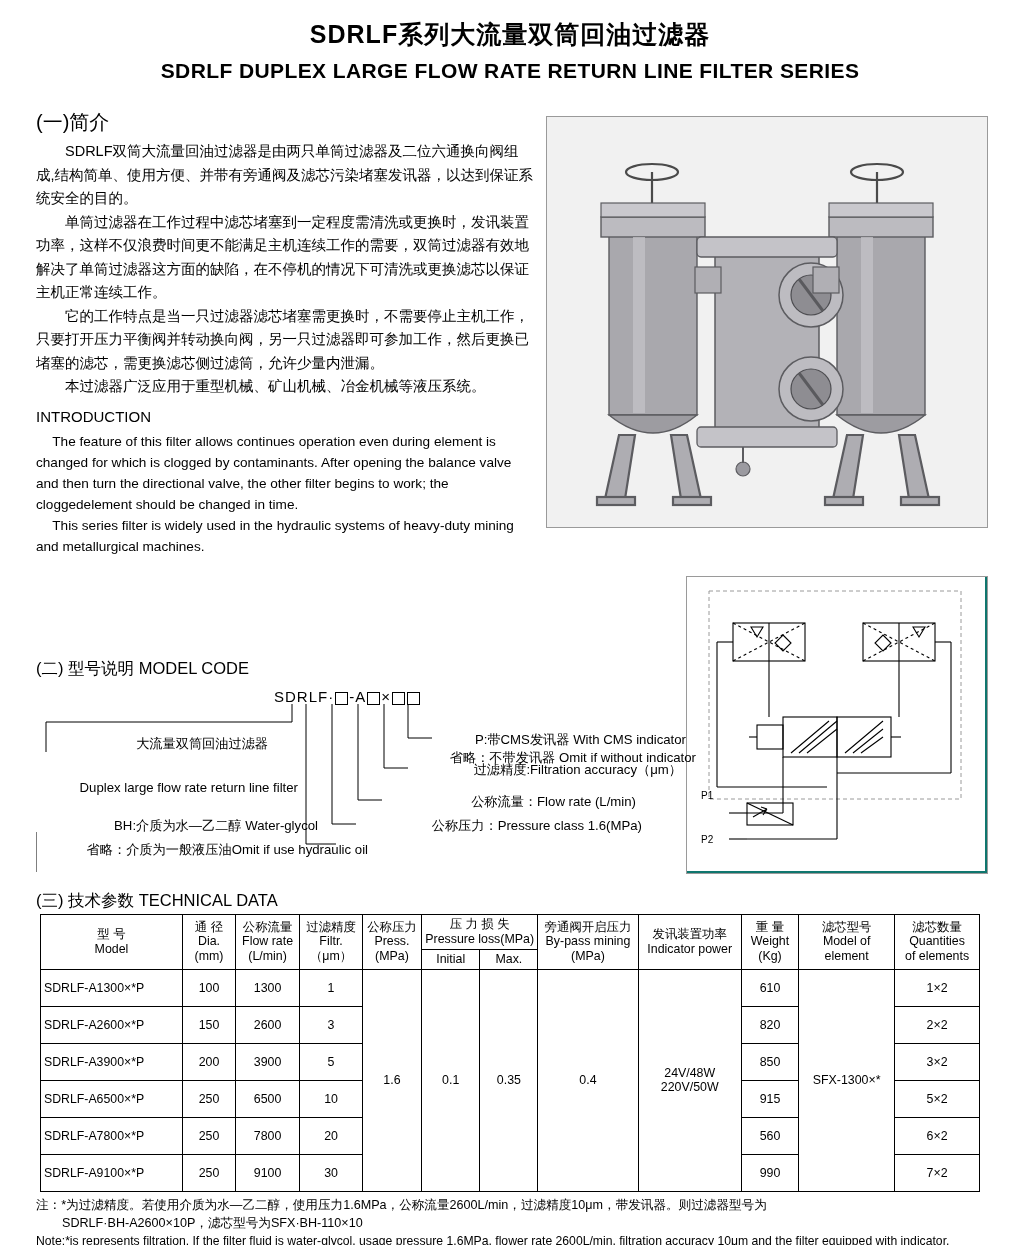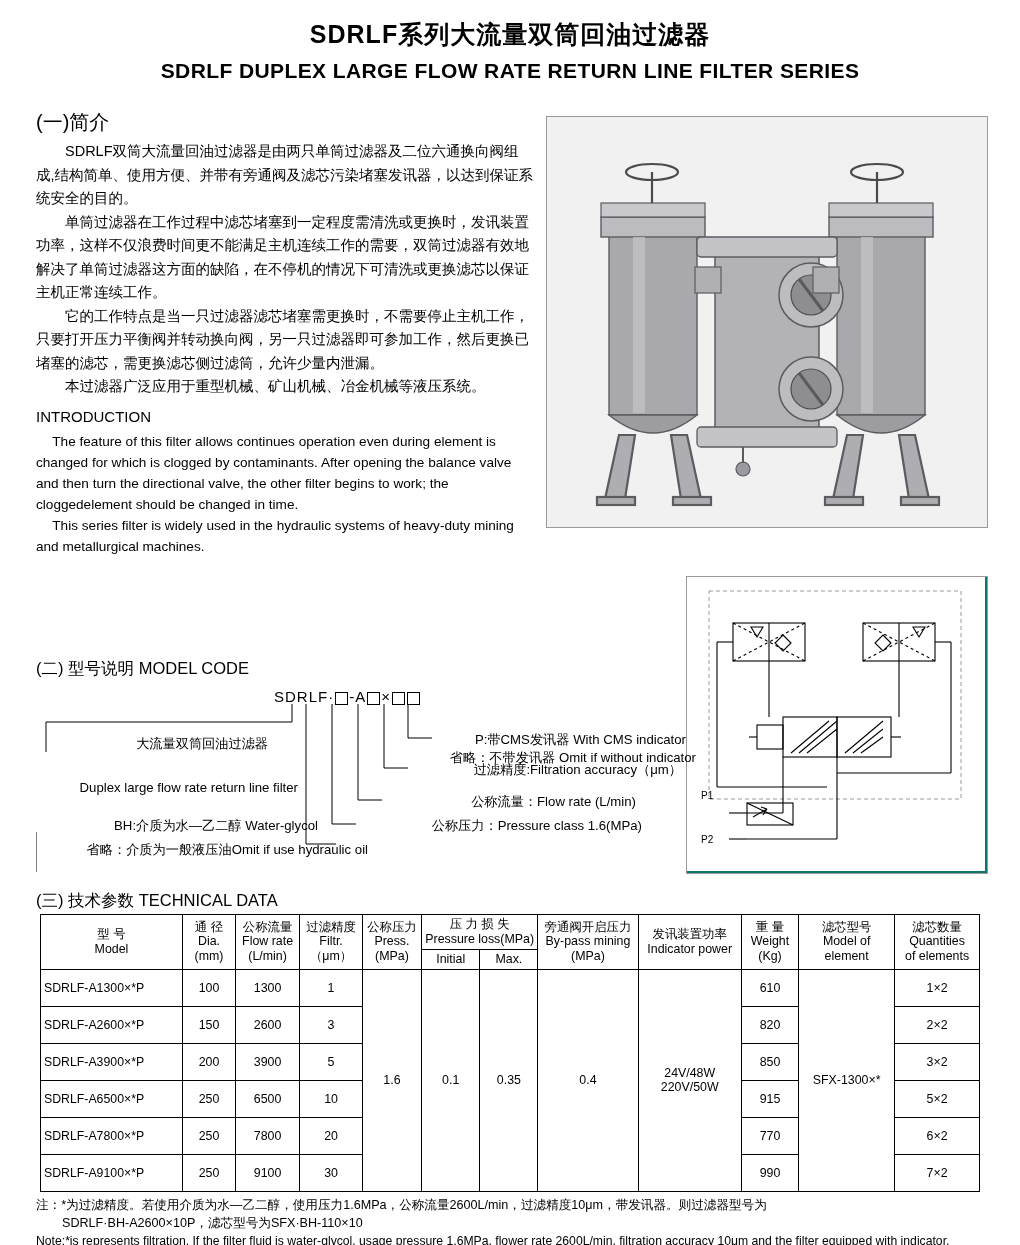--- a/index.html
+++ b/index.html
@@ -356,21 +356,21 @@
         <td>6500</td>
         <td>10</td>
         <td>915</td>
         <td>5×2</td>
       </tr>
       <tr>
         <td class="model-col">SDRLF-A7800×*P</td>
         <td>250</td>
         <td>7800</td>
         <td>20</td>
-        <td>770</td>
+        <td>560</td>
         <td>6×2</td>
       </tr>
       <tr>
         <td class="model-col">SDRLF-A9100×*P</td>
         <td>250</td>
         <td>9100</td>
         <td>30</td>
         <td>990</td>
         <td>7×2</td>
       </tr>

